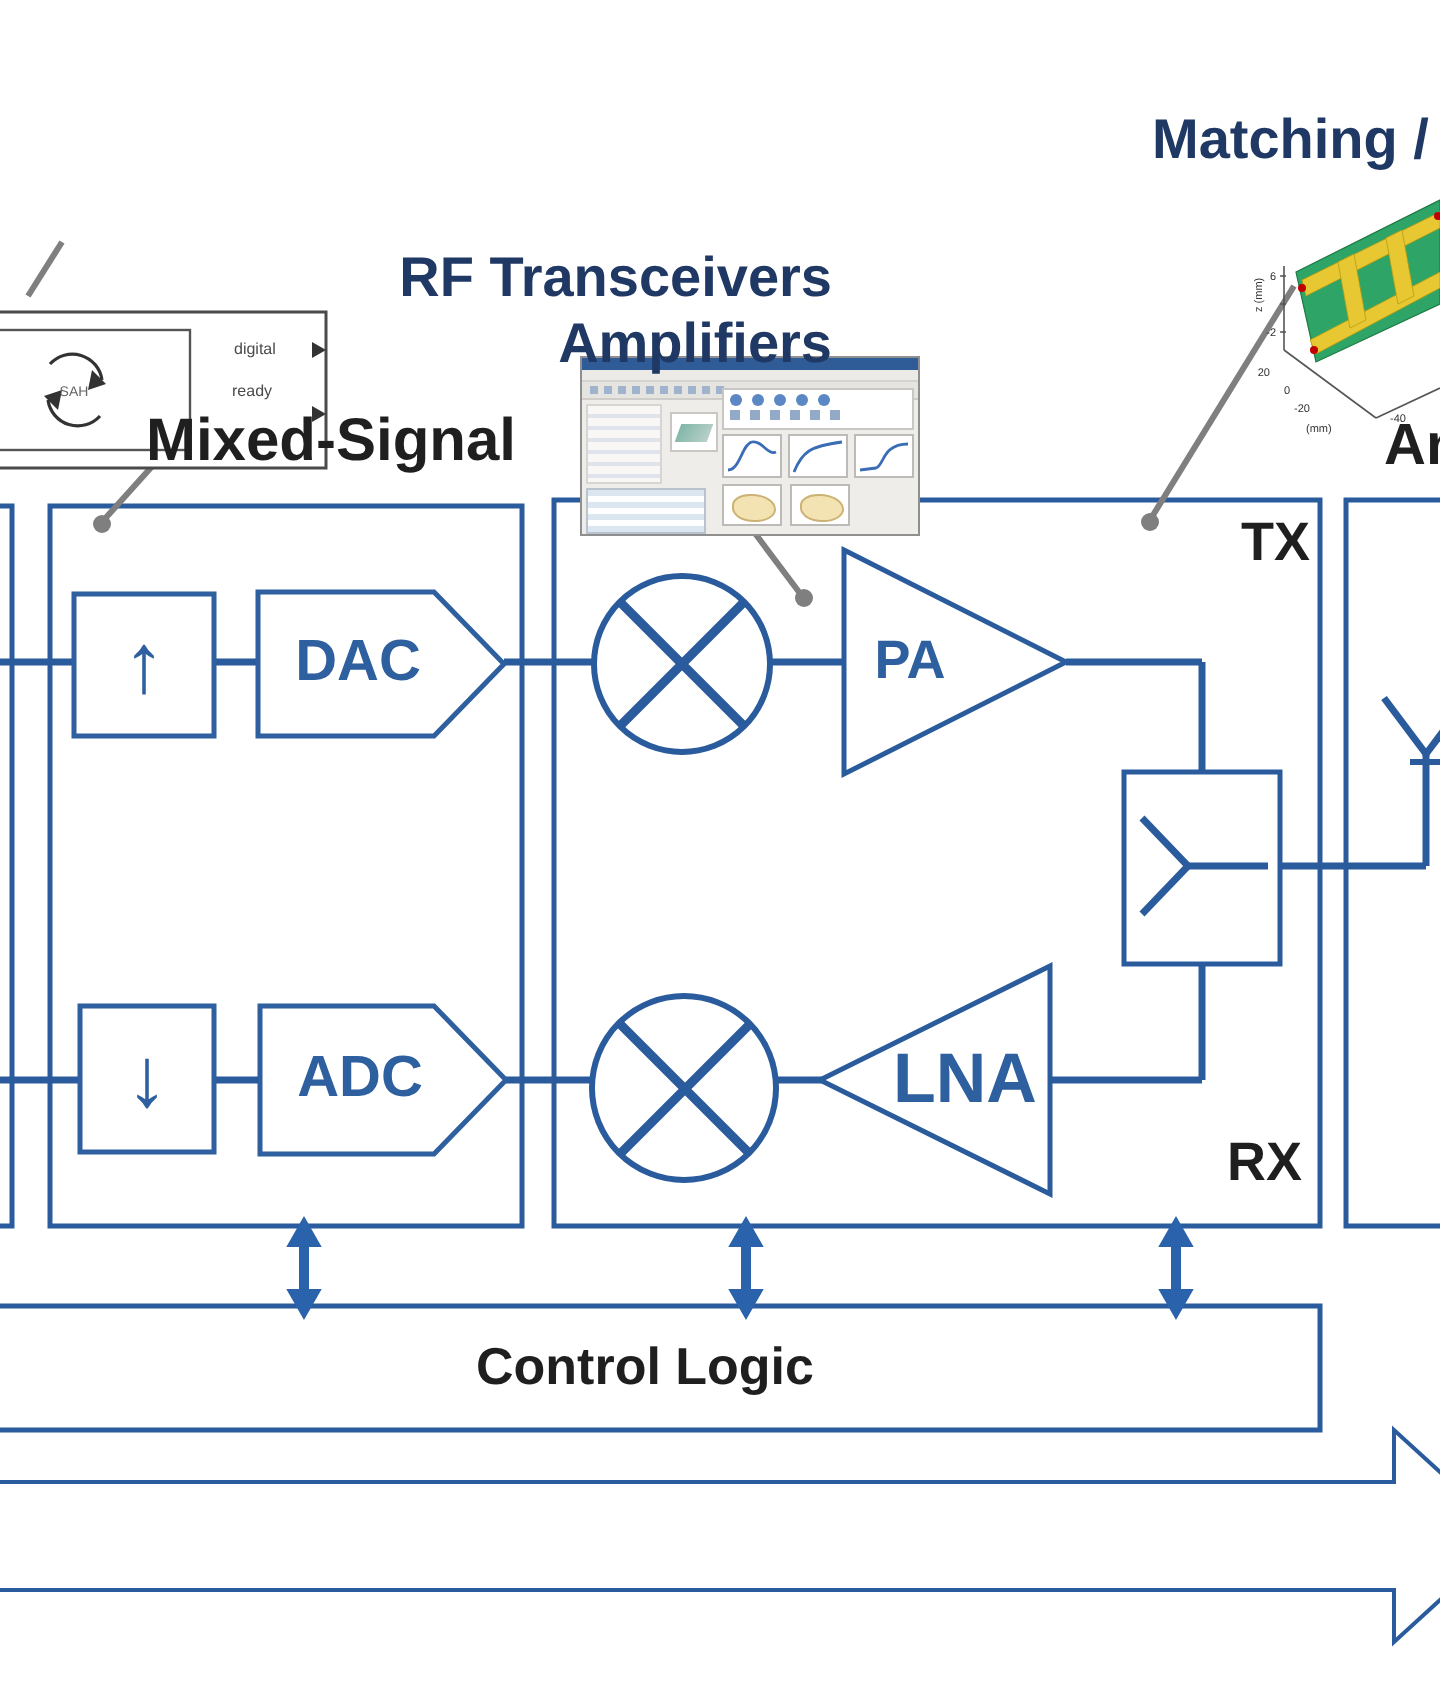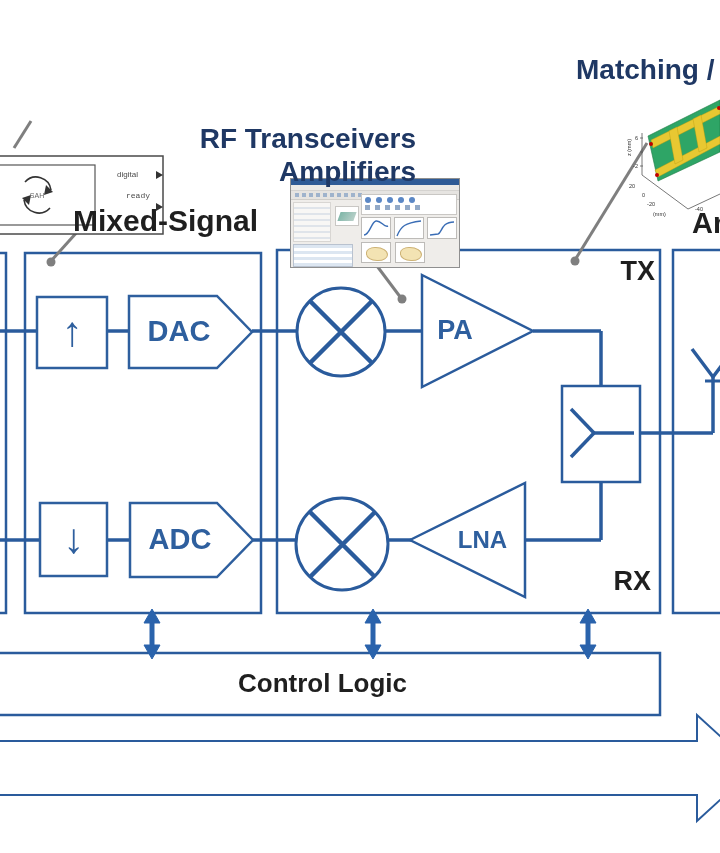--- a/index.html
+++ b/index.html
@@ -140,21 +140,21 @@
         <polygon points="52,43 59,50 61,40"></polygon>
       </g>
       <text x="67" y="43" font-size="7" fill="#666" text-anchor="middle">SAH</text>
       <g fill="#333">
         <polygon points="186,16 193,20 186,24"></polygon>
         <polygon points="186,48 193,52 186,56"></polygon>
       </g>
     </svg>
   </div>
   <div class="lbl gray" style="left:117px;top:170px;font-size:8px;">digital</div>
-  <div class="lbl gray" style="left:126px;top:191px;font-size:8px;font-family:Liberation Mono, monospace;">ready</div>
+  <div class="lbl gray" style="left:116px;top:191px;font-size:8px;">ready</div>
 
   <div id="matlab">
     <div class="titlebar"></div>
     <div class="menubar"></div>
     <div class="toolbar">
       <i></i>
         <i></i>
         <i></i>
         <i></i>
         <i></i>
@@ -247,16 +247,16 @@
   <div class="lbl center" style="left:18px;top:204px;width:240px;font-size:30px;">Mixed-Signal</div>
   <div class="lbl" style="left:692px;top:207px;font-size:29px;">Antennas</div>
   <div class="lbl center" style="left:611px;top:256px;width:44px;font-size:27px;">TX</div>
   <div class="lbl center" style="left:607px;top:566px;width:44px;font-size:27px;">RX</div>
 
   <div class="lbl blue flex" style="left:37px;top:297px;width:70px;height:71px;font-size:42px;font-weight:700;">↑</div>
   <div class="lbl blue flex" style="left:40px;top:503px;width:67px;height:73px;font-size:42px;font-weight:700;">↓</div>
   <div class="lbl blue flex" style="left:130px;top:503px;width:100px;height:74px;font-size:29px;">ADC</div>
   <div class="lbl blue flex" style="left:129px;top:296px;width:100px;height:72px;font-size:29px;">DAC</div>
   <div class="lbl blue flex" style="left:422px;top:275px;width:66px;height:112px;font-size:27px;">PA</div>
-  <div class="lbl blue flex" style="left:440px;top:483px;width:85px;height:114px;font-size:24px;">LNA</div>
+  <div class="lbl blue flex" style="left:440px;top:483px;width:85px;height:114px;font-size:35px;">LNA</div>
 
   <div class="lbl center" style="left:107px;top:669px;width:300px;font-size:26px;">Control Logic</div>
 </div>
 
 </body></html>

